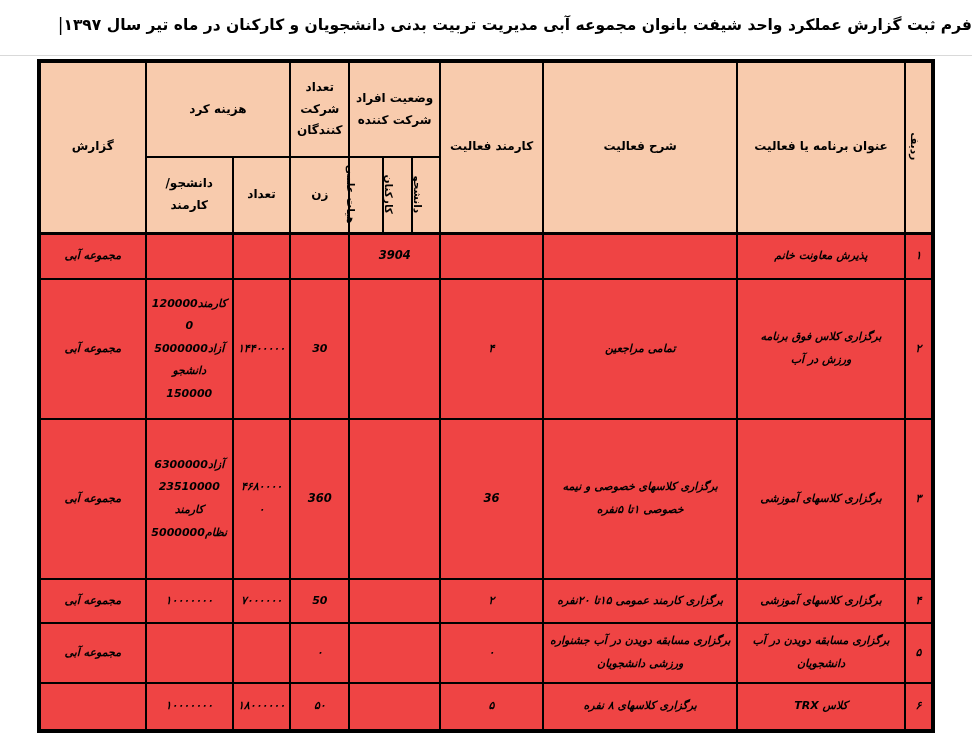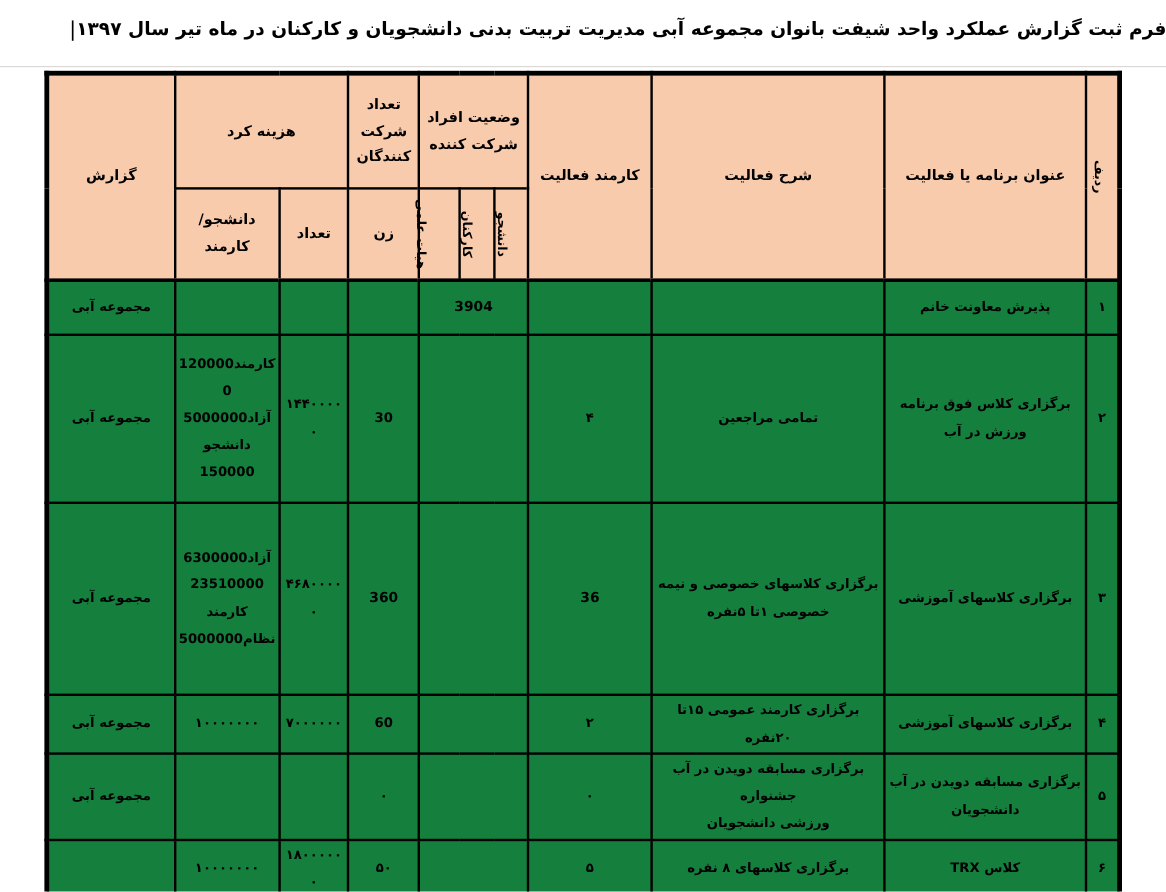--- a/index.html
+++ b/index.html
@@ -40,25 +40,26 @@
     color: #000;
     word-wrap: break-word;
   }
   table.report { border: 4px solid #000; }
   thead th {
     background: #F8CBAD;
     font-size: 12px;
     line-height: 1.8;
   }
   tbody td {
-    background: #15803d;
+    background: #ef4444;
     font-size: 11px;
     line-height: 2.05;
     border-top-width: 1px;
     border-bottom-width: 1px;
+    font-style: italic;
   }
   tbody tr:first-child td { border-top: 3px solid #000; }
   tbody tr:last-child td { border-bottom-width: 3px; }
 
   th.vert { overflow: visible; }
   th.vert .rot {
     display: inline-block;
     transform: rotate(90deg);
     white-space: nowrap;
     font-size: 10.5px;
@@ -154,21 +155,21 @@
         <td>۴۶۸۰۰۰۰<br>۰</td>
         <td>آزاد6300000<br>23510000<br>کارمند<br>نظام5000000</td>
         <td>مجموعه آبی</td>
       </tr>
       <tr style="height:44px">
         <td>۴</td>
         <td>برگزاری کلاسهای آموزشی</td>
         <td>برگزاری کارمند عمومی ۱۵تا ۲۰نفره</td>
         <td>۲</td>
         <td colspan="3"></td>
-        <td>60</td>
+        <td>50</td>
         <td>۷۰۰۰۰۰۰</td>
         <td>۱۰۰۰۰۰۰۰</td>
         <td>مجموعه آبی</td>
       </tr>
       <tr style="height:60px">
         <td>۵</td>
         <td>برگزاری مسابقه دویدن در آب<br>دانشجویان</td>
         <td>برگزاری مسابقه دویدن در آب جشنواره<br>ورزشی دانشجویان</td>
         <td>۰</td>
         <td colspan="3"></td>

